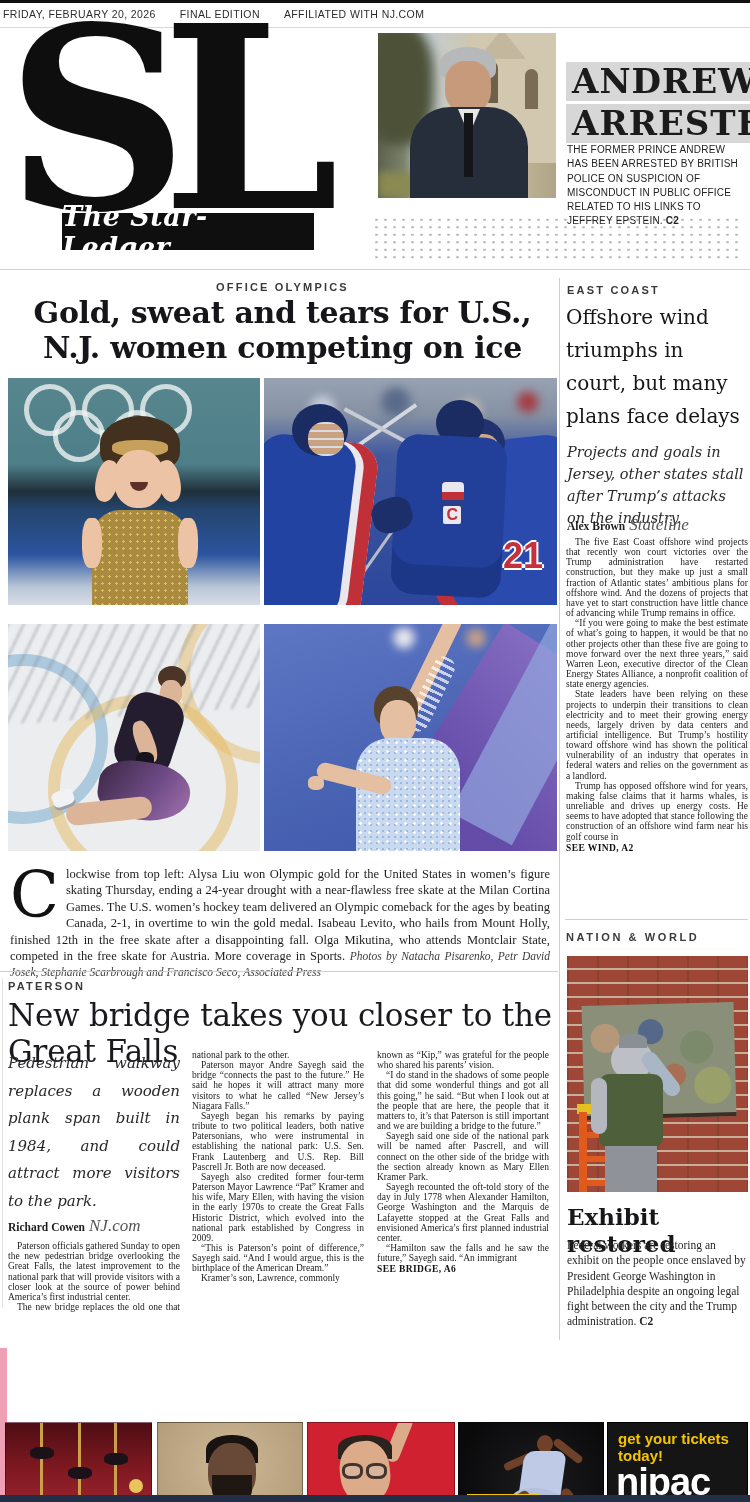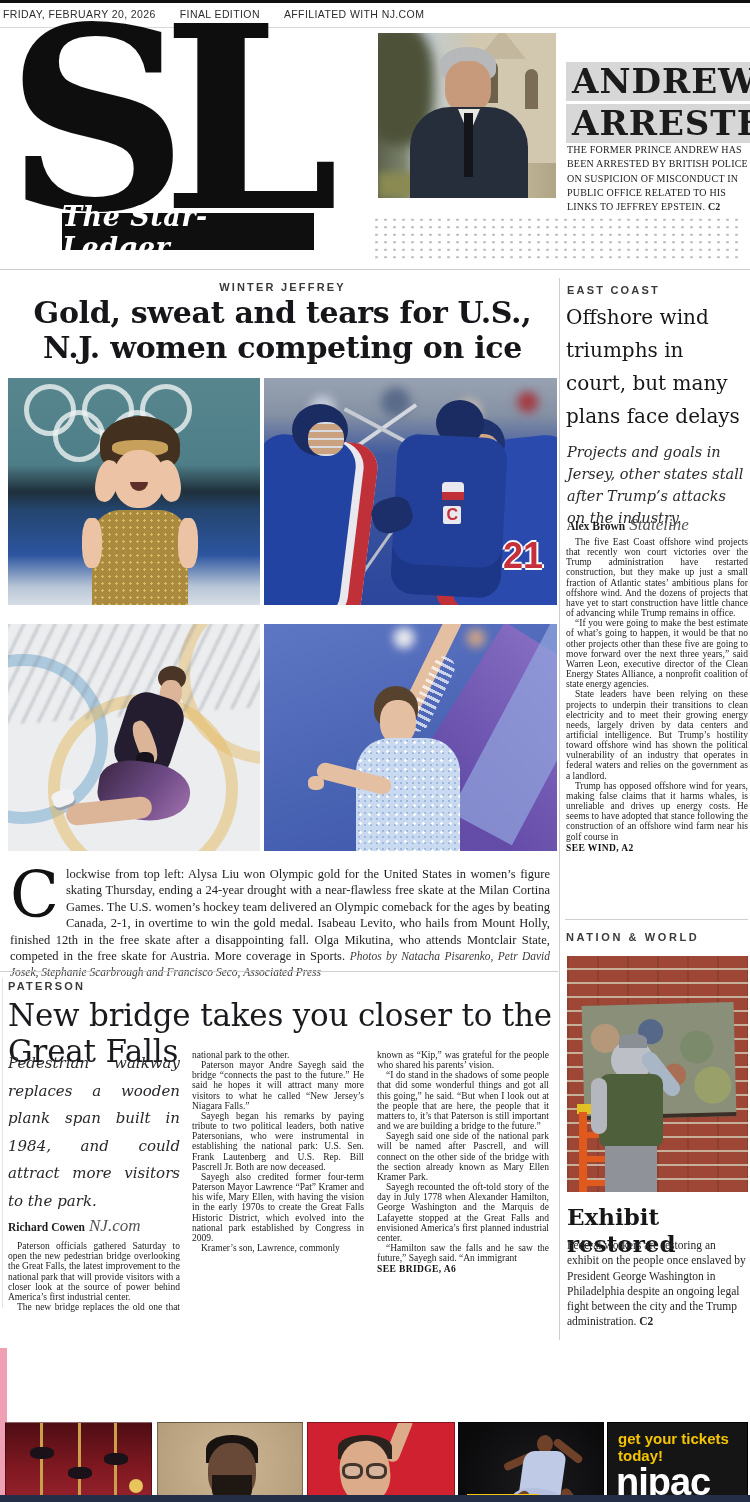--- a/index.html
+++ b/index.html
@@ -25,21 +25,21 @@
   .dots { left:372px; top:216px; width:372px; height:46px;
           background-image:radial-gradient(#b3b3b3 1.1px, transparent 1.3px);
           background-size:9px 7.5px; }
 
   
   .andrew-photo { left:378px; top:33px; width:178px; height:165px; overflow:hidden;
                   background:linear-gradient(90deg,#5d624e 0%,#79816a 14%,#c3cdd3 26%,#cec7b2 52%,#c2b698 78%,#b0a486 100%); }
   .andrew-hl { left:566px; top:62px; width:182px; }
   .andrew-hl span { display:inline-block; background:#d7d7d7; color:#1b1b1b; font-family:"DejaVu Serif",serif;
                     font-weight:bold; font-size:34px; line-height:36px; padding:1px 8px 2px 6px; letter-spacing:1px; }
-  .andrew-sum { left:567px; top:143px; width:181px; font-family:Liberation Serif, serif;
+  .andrew-sum { left:567px; top:143px; width:181px; font-family:Liberation Sans, sans-serif;
                 font-size:10px; line-height:14.3px; letter-spacing:.2px; color:#222; }
   .andrew-sum b { font-weight:bold; }
 
   
   .hr-main { left:0; top:269px; width:750px; height:1px; background:#cfcfcf; }
   .vr-rail { left:559px; top:278px; width:1px; height:1062px; background:#cfcfcf; }
   .hr-pat  { left:0; top:971px; width:558px; height:1px; background:#cfcfcf; }
   .vr-left { left:2px; top:978px; width:1px; height:330px; background:#e3e3e3; }
   .hr-rail { left:565px; top:919px; width:183px; height:1px; background:#cfcfcf; }
 
@@ -149,21 +149,21 @@
   <span style="margin-top:3px;">ARRESTED</span>
 </div>
 <div class="abs andrew-sum">
   <span>THE FORMER PRINCE ANDREW HAS BEEN ARRESTED BY BRITISH POLICE ON SUSPICION OF MISCONDUCT IN PUBLIC OFFICE RELATED TO HIS LINKS TO JEFFREY EPSTEIN.</span>
   <b>C2</b>
 </div>
 
 <div class="abs hr-main"></div>
 <div class="abs vr-rail"></div>
 
-<div class="abs kicker oly-kicker">WINTER JEFFREY</div>
+<div class="abs kicker oly-kicker">OFFICE OLYMPICS</div>
 <div class="abs oly-hl">Gold, sweat and tears for U.S., N.J. women competing on ice</div>
 
 <div class="ph" style="left:8px;top:378px;width:252px;height:227px;background:linear-gradient(180deg,#57868e 0%,#4e7e88 38%,#1f303b 50%,#24456e 58%,#2c55a0 78%,#b9c6d6 92%,#d6dde6 100%);">
   <div>
     <div class="ring" style="left:16px;top:6px;width:52px;height:52px;border:5px solid #eef2f2cc;"></div>
     <div class="ring" style="left:74px;top:6px;width:52px;height:52px;border:5px solid #eef2f2cc;"></div>
     <div class="ring" style="left:132px;top:6px;width:52px;height:52px;border:5px solid #eef2f2cc;"></div>
     <div class="ring" style="left:45px;top:32px;width:52px;height:52px;border:5px solid #eef2f2cc;"></div>
     <div class="ring" style="left:103px;top:32px;width:52px;height:52px;border:5px solid #eef2f2cc;"></div>
   </div>
@@ -274,29 +274,30 @@
 <div class="abs hr-pat"></div>
 <div class="abs vr-left"></div>
 <div class="abs kicker pat-kicker">PATERSON</div>
 <div class="abs pat-hl">New bridge takes you closer to the Great Falls</div>
 
 <div class="pat-col newsbody" style="left:8px;">
   <div class="pat-deck">Pedestrian walkway replaces a wooden plank span built in 1984, and could attract more visitors to the park.</div>
   <div class="byline pat-by">
     <b>Richard Cowen</b><i>NJ.com</i>
   </div>
-  <p>Paterson officials gathered Saturday to open the new pedestrian bridge overlooking the Great Falls, the latest improvement to the national park that will provide visitors with a closer look at the source of power behind America’s first industrial center.</p>
+  <p>Paterson officials gathered Sunday to open the new pedestrian bridge overlooking the Great Falls, the latest improvement to the national park that will provide visitors with a closer look at the source of power behind America’s first industrial center.</p>
   <p>The new bridge replaces the old one that was shut down in August 2021 due to structural deficiencies. Built for $1.5 million with federal, county and city funding, the new span crosses the 77-foot high chasm and connects one side of the</p>
 </div>
 
 <div class="pat-col newsbody" style="left:192px;">
   <p class="cont">national park to the other.</p>
   <p>Paterson mayor Andre Sayegh said the bridge “connects the past to the future.” He said he hopes it will attract many more visitors to what he called “New Jersey’s Niagara Falls.”</p>
   <p>Sayegh began his remarks by paying tribute to two political leaders, both native Patersonians, who were instrumental in establishing the national park: U.S. Sen. Frank Lautenberg and U.S. Rep. Bill Pascrell Jr. Both are now deceased.</p>
   <p>Sayegh also credited former four-term Paterson Mayor Lawrence “Pat” Kramer and his wife, Mary Ellen, with having the vision in the early 1970s to create the Great Falls Historic District, which evolved into the national park established by Congress in 2009.</p>
+  <p>“This is Paterson’s point of difference,” Sayegh said. “And I would argue, this is the birthplace of the American Dream.”</p>
   <p>Kramer’s son, Lawrence, commonly</p>
 </div>
 
 <div class="pat-col newsbody" style="left:377px;">
   <p class="cont">known as “Kip,” was grateful for the people who shared his parents’ vision.</p>
   <p>“I do stand in the shadows of some people that did some wonderful things and got all this going,” he said. “But when I look out at the people that are here, the people that it matters to, it’s that Paterson is still important and we are building a bridge to the future.”</p>
   <p>Sayegh said one side of the national park will be named after Pascrell, and will connect on the other side of the bridge with the section already known as Mary Ellen Kramer Park.</p>
   <p>Sayegh recounted the oft-told story of the day in July 1778 when Alexander Hamilton, George Washington and the Marquis de Lafayette stopped at the Great Falls and envisioned America’s first planned industrial center.</p>
   <p>“Hamilton saw the falls and he saw the future,” Sayegh said. “An immigrant</p>
   <div class="jump">SEE BRIDGE, A6</div>

